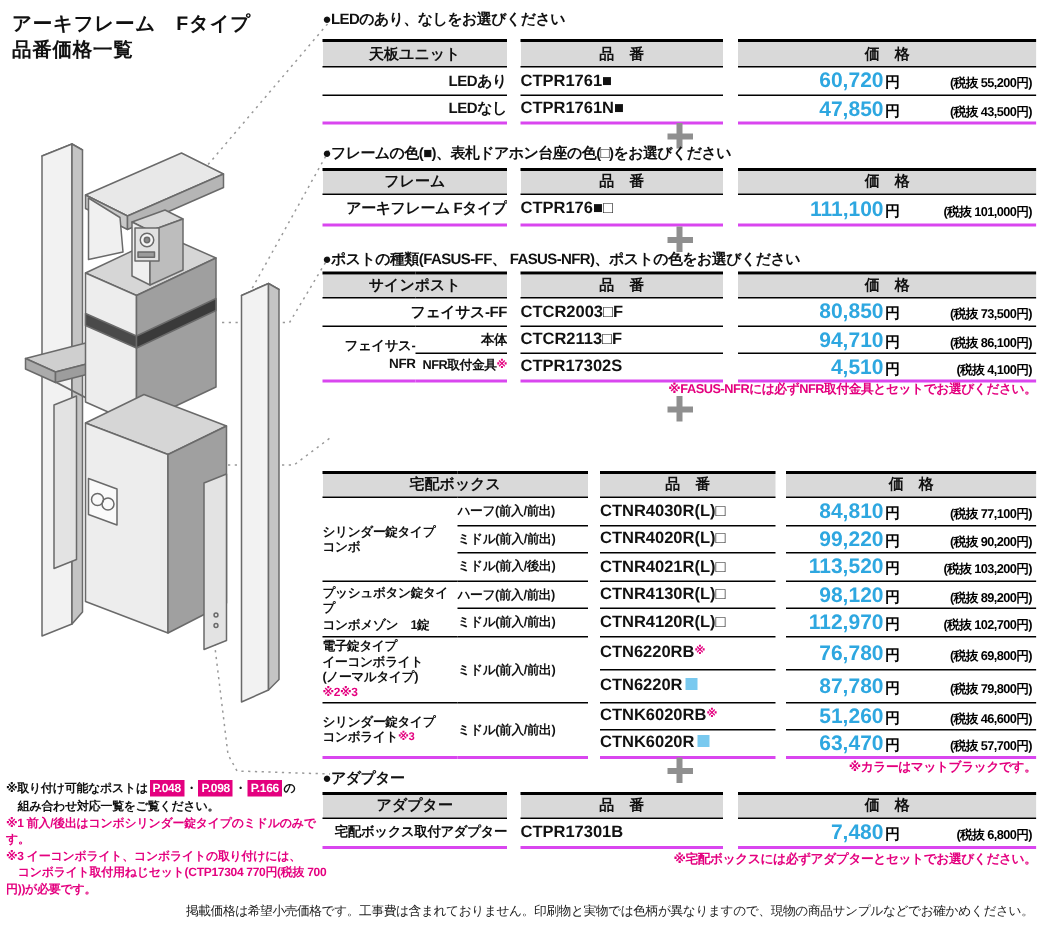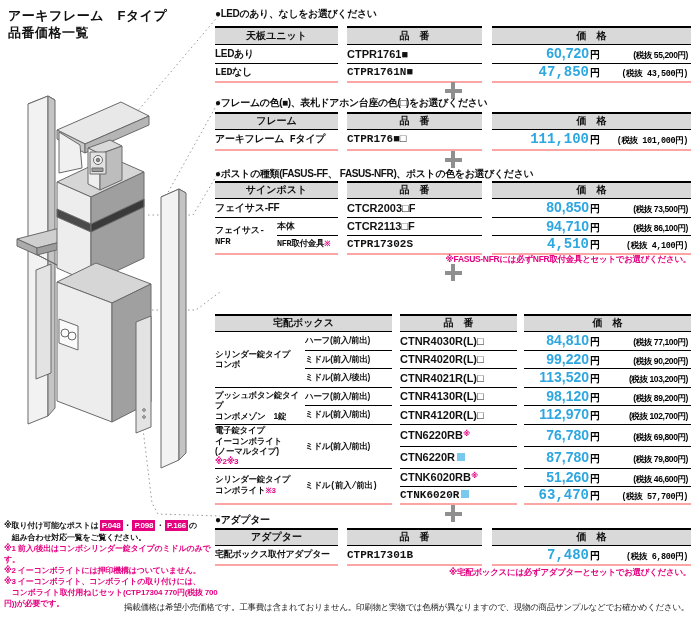--- a/index.html
+++ b/index.html
@@ -16,22 +16,22 @@
   .footer{position:absolute;top:602px;right:2px;font-size:8.5px;letter-spacing:-0.3px;white-space:nowrap;color:#222;}
   
   .rightcol{position:absolute;left:215px;top:0;width:476px;height:630px;}
   .sectitle{position:absolute;left:0;font-size:10px;font-weight:bold;letter-spacing:-0.4px;line-height:13px;color:#111;white-space:nowrap;}
   .sup{font-size:7.5px;vertical-align:top;color:#e4007f;font-weight:bold;}
   table.tbl{position:absolute;left:0;border-collapse:collapse;table-layout:fixed;width:476px;}
   .tbl td,.tbl th{padding:0;margin:0;overflow:hidden;}
   .tbl .c{border-top:1px solid #000;}
   .tbl tr.hd .c{border-top:2px solid #000;background:#d9d9d9;font-size:10px;font-weight:bold;text-align:center;}
   .tbl .g{border:none;background:#fff;}
-  .tbl .bb{border-bottom:2px solid #fca5a5;font-family:Liberation Mono, monospace;}
-  .lbl{font-size:10px;font-weight:bold;text-align:left;letter-spacing:-0.3px;}
+  .tbl .bb{border-bottom:2px solid #d946ef;}
+  .lbl{font-size:10px;font-weight:bold;text-align:right;letter-spacing:-0.3px;}
   .lbl.sm{font-size:9px;}
   .lbl.xs{font-size:8.5px;}
   .code{font-size:11px;font-weight:bold;text-align:left;padding-left:6px;letter-spacing:0;}
   .pw{display:flex;align-items:baseline;justify-content:flex-end;padding-right:3px;}
   .pnum{font-size:14px;font-weight:bold;color:#2ea7e0;margin-left:auto;}
   .pyen{font-size:10px;font-weight:bold;margin-left:1px;color:#000;}
   .ptax{width:88px;text-align:right;font-size:8.5px;font-weight:bold;letter-spacing:-0.4px;white-space:nowrap;color:#000;}
   .grp{font-size:8.5px;font-weight:bold;text-align:left;letter-spacing:-0.3px;line-height:10.5px;vertical-align:middle;}
   .gmark{display:block;font-size:8px;color:#e4007f;}
   .bluesq{display:inline-block;width:8px;height:8px;background:#79c9ef;margin-left:2px;}
@@ -419,20 +419,21 @@
         <td class="c bb">
               <div class="pw">
                 <span class="pnum">63,470</span>
                 <span class="pyen">円</span>
                 <span class="ptax">(税抜 57,700円)</span>
               </div>
             </td>
       </tr>
     </tbody>
       </table>
+    <div class="tnote" style="top:506px">※カラーはマットブラックです。</div>
     <div class="plus" style="top:505px"><span class="plusmark"></span></div>
 
     <div class="sectitle" style="top:513px">●アダプター</div>
     <table class="tbl" style="top:528px">
       <colgroup>
           <col style="width:123px">
           <col style="width:9px">
           <col style="width:135px">
           <col style="width:10px">
           <col style="width:199px">
@@ -460,20 +461,19 @@
       </tr>
     </tbody>
       </table>
     <div class="tnote" style="top:567px;padding-right:32px">※宅配ボックスには必ずアダプターとセットでお選びください。</div>
   </div>
 
   <div class="lnotes">
     <div><span>※取り付け可能なポストは</span><span class="badge">P.048</span><span class="bsep">・</span><span class="badge">P.098</span><span class="bsep">・</span><span class="badge">P.166</span><span>の</span></div>
     <div>　組み合わせ対応一覧をご覧ください。</div>
     <div class="pink">※1 前入/後出はコンボシリンダー錠タイプのミドルのみです。</div>
-    <div class="pink">※2 イーコンボライトには押印機構はついていません。</div>
     <div class="pink">※3 イーコンボライト、コンボライトの取り付けには、</div>
     <div class="pink">　コンボライト取付用ねじセット(CTP17304 770円(税抜 700円))が必要です。</div>
   </div>
 
   <div class="footer">掲載価格は希望小売価格です。工事費は含まれておりません。印刷物と実物では色柄が異なりますので、現物の商品サンプルなどでお確かめください。</div>
 
 </div>
 
 </body></html>

